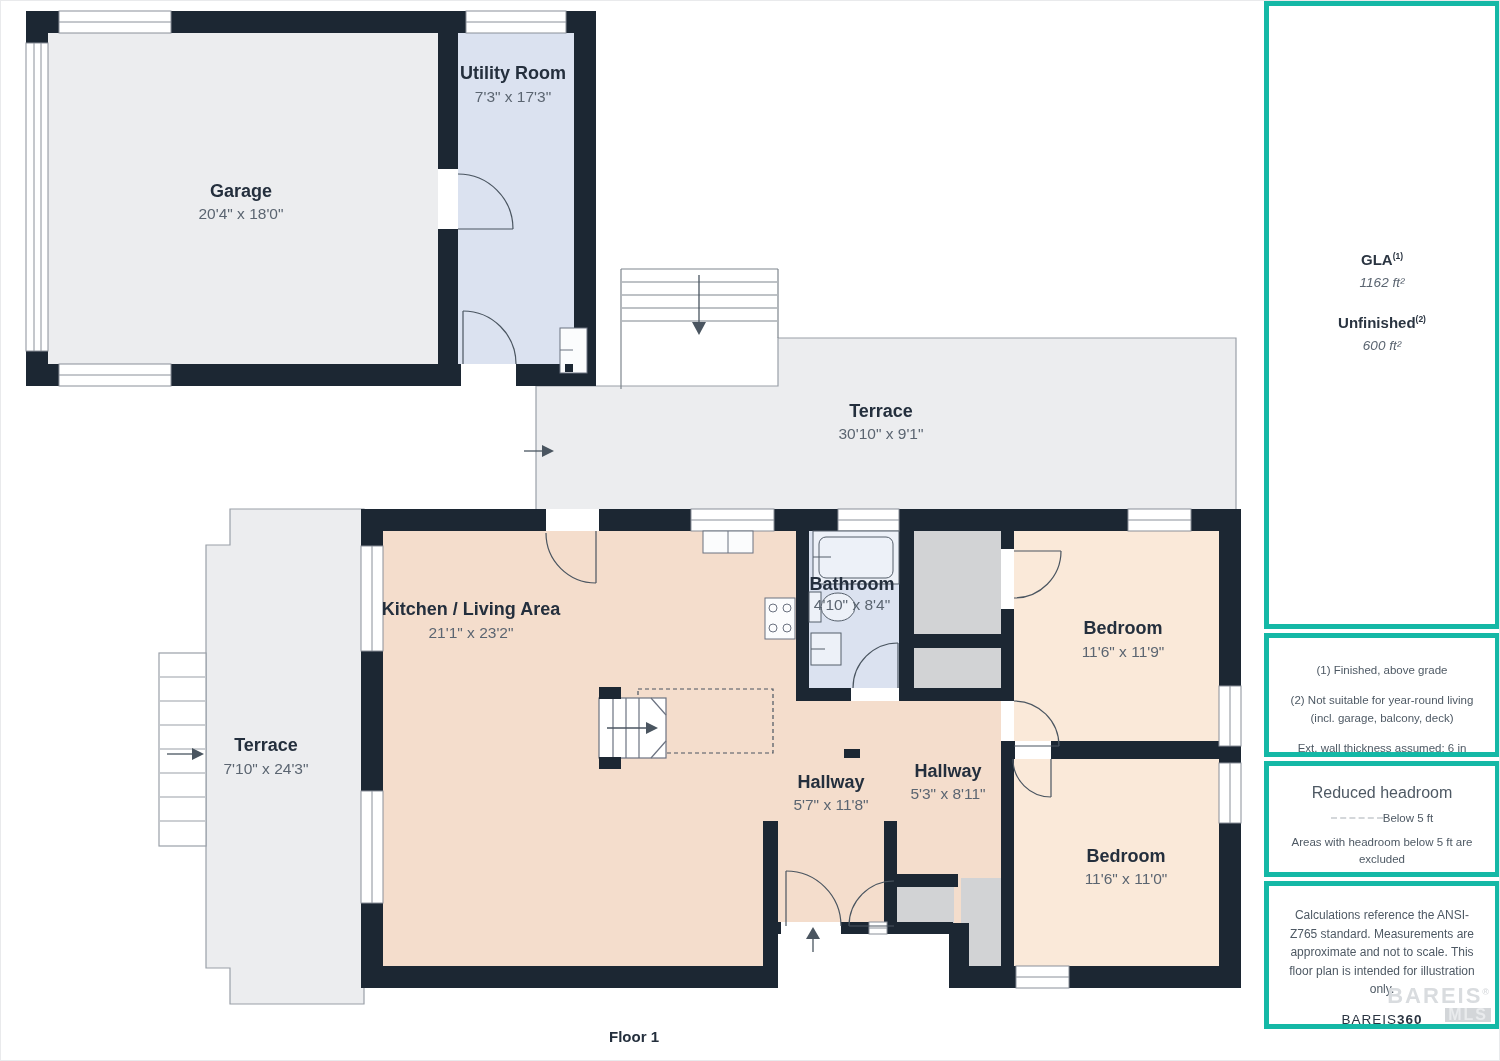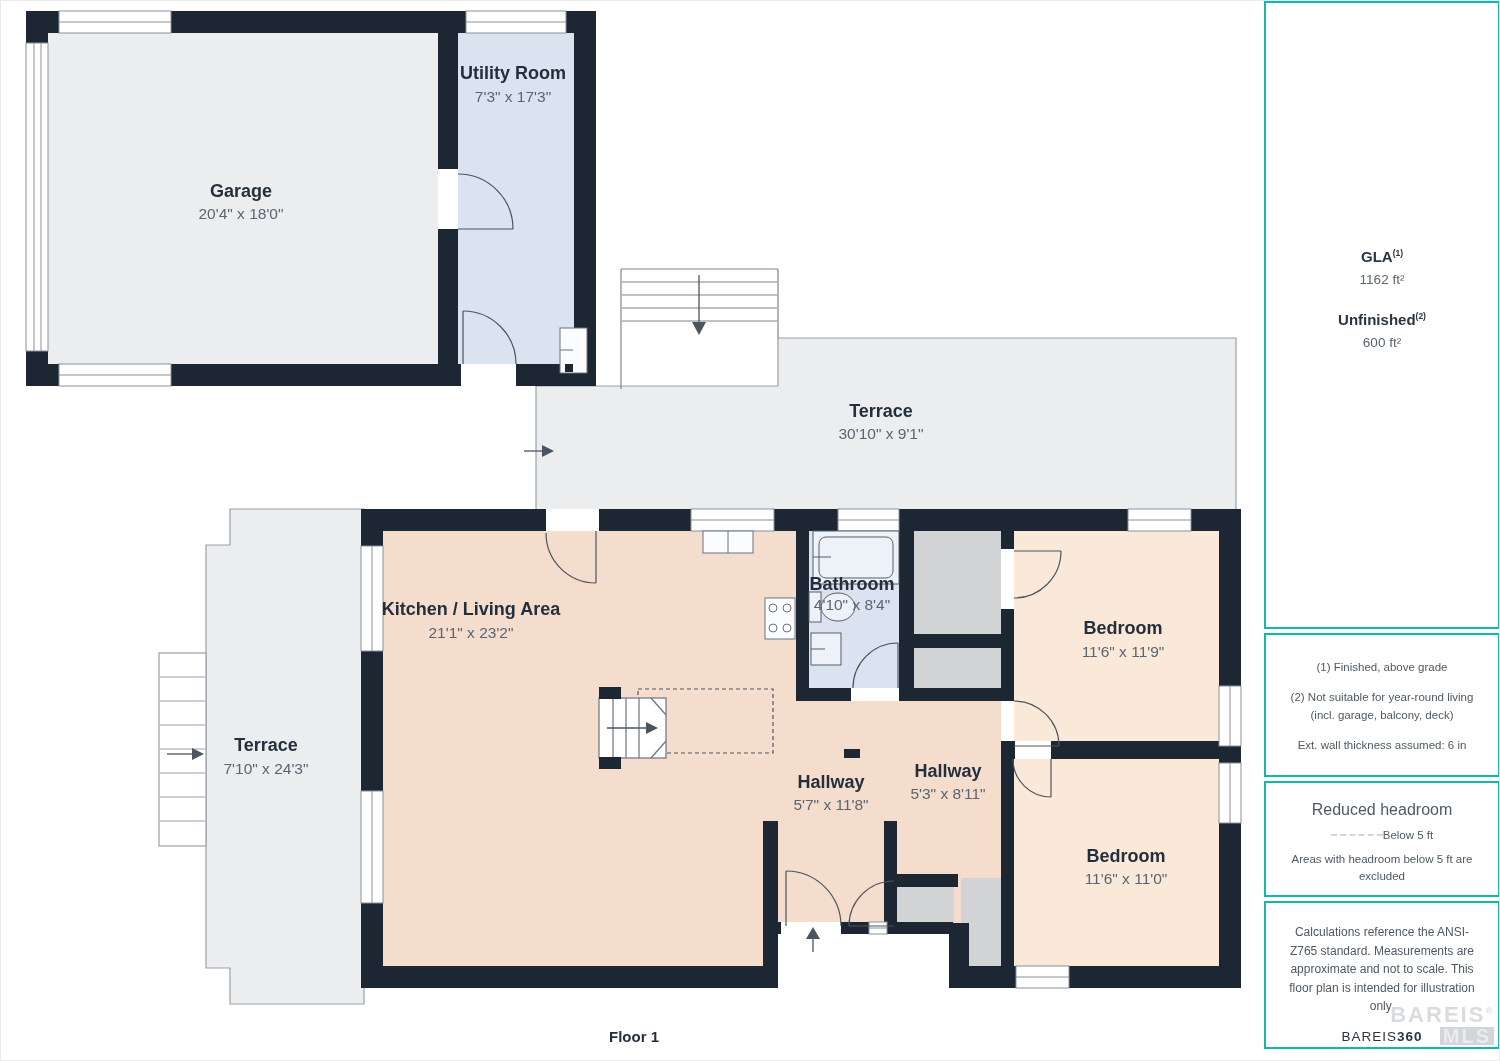--- a/index.html
+++ b/index.html
@@ -5,44 +5,44 @@
   html,body{margin:0;padding:0;background:#fff;}
   #page{position:relative;width:1500px;height:1061px;background:#fff;border:1px solid #E9EAEC;
         box-sizing:border-box;font-family:"Liberation Sans",sans-serif;overflow:hidden;}
   #plan-svg{position:absolute;left:0;top:0;}
   
   .room-name{font-family:"Liberation Sans",sans-serif;font-weight:700;font-size:18px;fill:#242F3D;}
   .room-dims{font-family:"Liberation Sans",sans-serif;font-size:15.5px;fill:#5B6571;}
   .floor-label{font-family:"Liberation Sans",sans-serif;font-weight:700;font-size:15px;fill:#242F3D;}
   
   .sidebar{position:absolute;left:1263px;top:0;width:236px;height:1061px;background:#fff;}
-  .card{box-sizing:border-box;background:#fff;border:2px solid #14b8a6;margin-bottom:4px;
+  .card{box-sizing:border-box;background:#fff;border:5px solid #14b8a6;margin-bottom:4px;
         position:relative;text-align:center;color:#4E5964;}
   .card-summary{height:628px;}
-  .card-notes{height:144px;padding:24px 16px;}
+  .card-notes{height:124px;padding:24px 16px;}
   .card-headroom{height:116px;padding:18px 14px;}
   .card-disclaimer{height:148px;padding:20px 16px;}
   .metric-block{margin-top:245px;}
   .metric-label{font-size:15px;font-weight:700;color:#2A3441;}
   .metric-label sup{font-size:8.5px;font-weight:700;}
-  .metric-value{font-size:13.5px;color:#5B6571;margin:7px 0 24px 0;}
+  .metric-value{font-size:13.5px;color:#5B6571;margin:7px 0 24px 0;font-style:italic;}
   .note-line{font-size:11.5px;line-height:1.5;margin-bottom:13px;}
   .headroom-title{font-size:16px;margin-bottom:10px;}
   .legend-row{display:flex;align-items:center;justify-content:center;margin-bottom:10px;}
   .legend-dash{display:inline-block;width:52px;border-top:2px dashed #D4D7DA;}
   .legend-text{font-size:11.5px;}
   .headroom-note{font-size:11.5px;line-height:1.5;max-width:190px;margin:8px auto;}
   .disclaimer-text{font-size:12px;line-height:1.55;max-width:202px;margin:0 auto;}
   .brand{margin-top:13px;font-size:13.5px;letter-spacing:1px;color:#2A3441;font-weight:400;}
   .brand b{font-weight:800;}
   .watermark{position:absolute;right:4px;bottom:2px;text-align:right;line-height:0.9;
              color:#D9DCDF;font-weight:800;letter-spacing:2px;pointer-events:none;}
   .wm1{font-size:22px;}
   .wm1 sup{font-size:9px;}
-  .wm2{font-size:20px;display:inline-block;background:#D3D6D9;color:#E9EBED;padding:0 3px;margin-top:2px;}
+  .wm2{font-size:16px;display:inline-block;background:#D3D6D9;color:#E9EBED;padding:0 3px;margin-top:2px;}
 </style>
 </head>
 <body>
 
 <div id="page">
 
 <svg id="plan-svg" width="1265" height="1061" viewBox="0 0 1265 1061">
 
   <g>
     <path d="M 535 385 L 535 510 L 1235 510 L 1235 337 L 777 337 L 777 385 Z" fill="#ECEDEF" stroke="#9AA0A8" stroke-width="1.2"></path>

